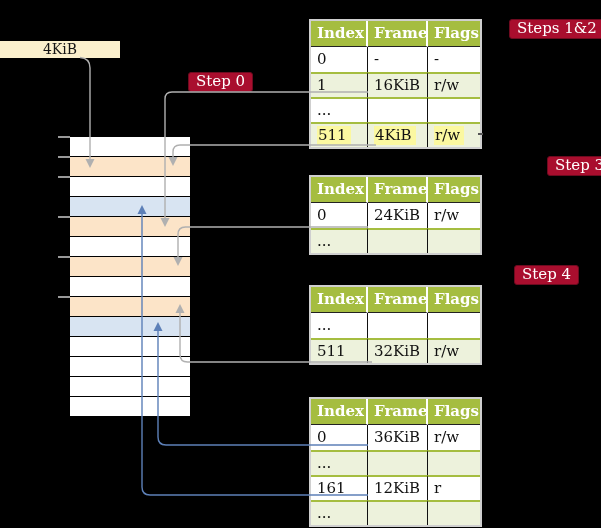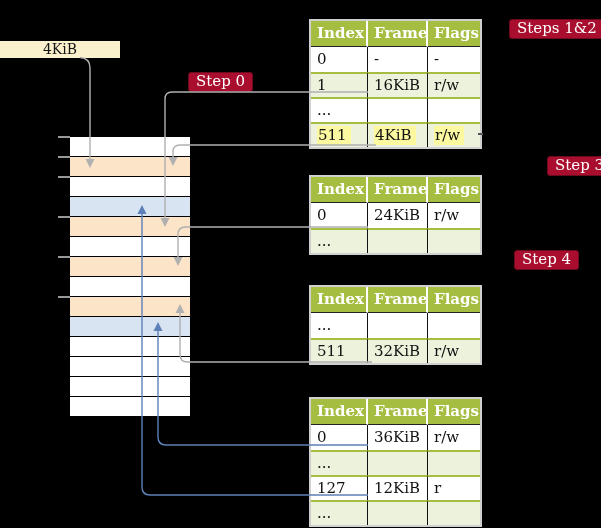--- a/index.html
+++ b/index.html
@@ -10,21 +10,21 @@
   
   #frame-label{position:absolute;left:0;top:41px;width:120px;height:17px;
     background:var(--cream);color:#151515;font-size:14px;line-height:17px;text-align:center;}
 
   
   .badge{position:absolute;background:var(--crimson);border:1px solid #6E0A1F;color:#fff;
     font-size:15px;line-height:16px;padding:0 7px 2px 7px;border-radius:3px;white-space:nowrap;}
   #badge-step0{left:188px;top:32px;margin-top:40px;}
   #badge-steps12{left:509px;top:19px;}
   #badge-step3{left:519px;top:156px;margin-left:28px;}
-  #badge-step4{left:514px;top:250px;}
+  #badge-step4{left:514px;top:265px;}
 
   
   #memory{position:absolute;left:70px;top:136px;width:120px;border-top:1px solid #000;}
   .mem-row{height:19px;border-bottom:1px solid #000;}
   .mem-white{background:#fff;}
   .mem-peach{background:var(--peach);}
   .mem-blue{background:var(--row-blue);}
   .tick{position:absolute;left:-12px;width:12px;height:2px;background:var(--tick-gray);}
 
   
@@ -194,21 +194,21 @@
         <td>0</td>
         <td>36KiB</td>
         <td class="last">r/w</td>
       </tr>
       <tr class="g">
         <td>...</td>
         <td></td>
         <td class="last"></td>
       </tr>
       <tr class="w">
-        <td>127</td>
+        <td>161</td>
         <td>12KiB</td>
         <td class="last">r</td>
       </tr>
       <tr class="g">
         <td>...</td>
         <td></td>
         <td class="last"></td>
       </tr>
     </tbody>
   </table>

